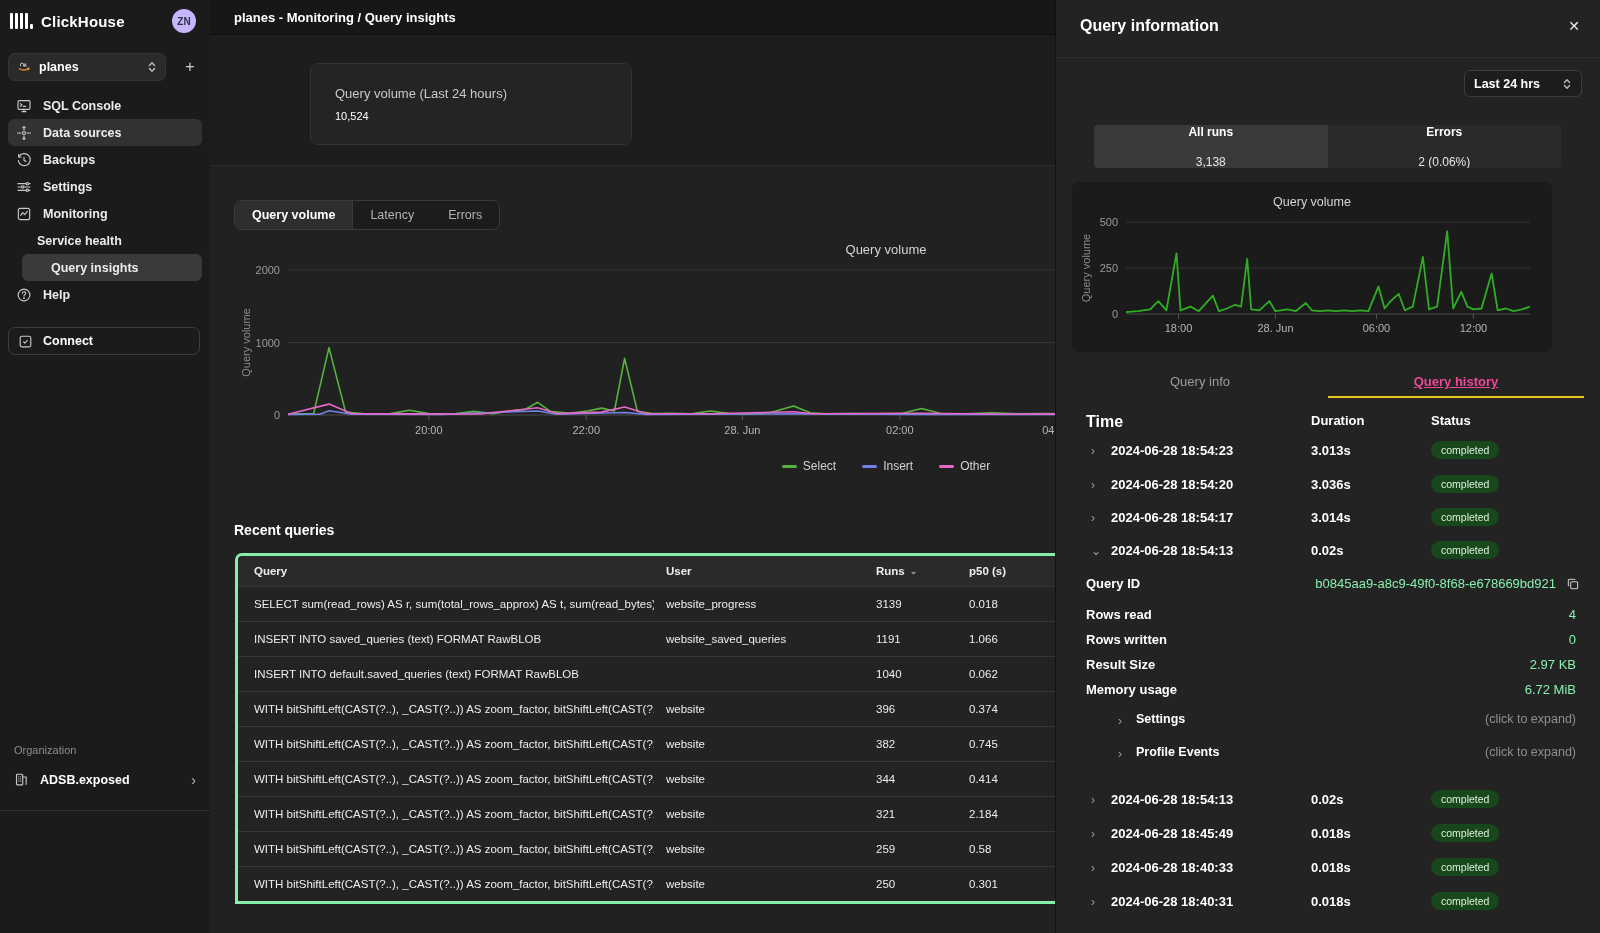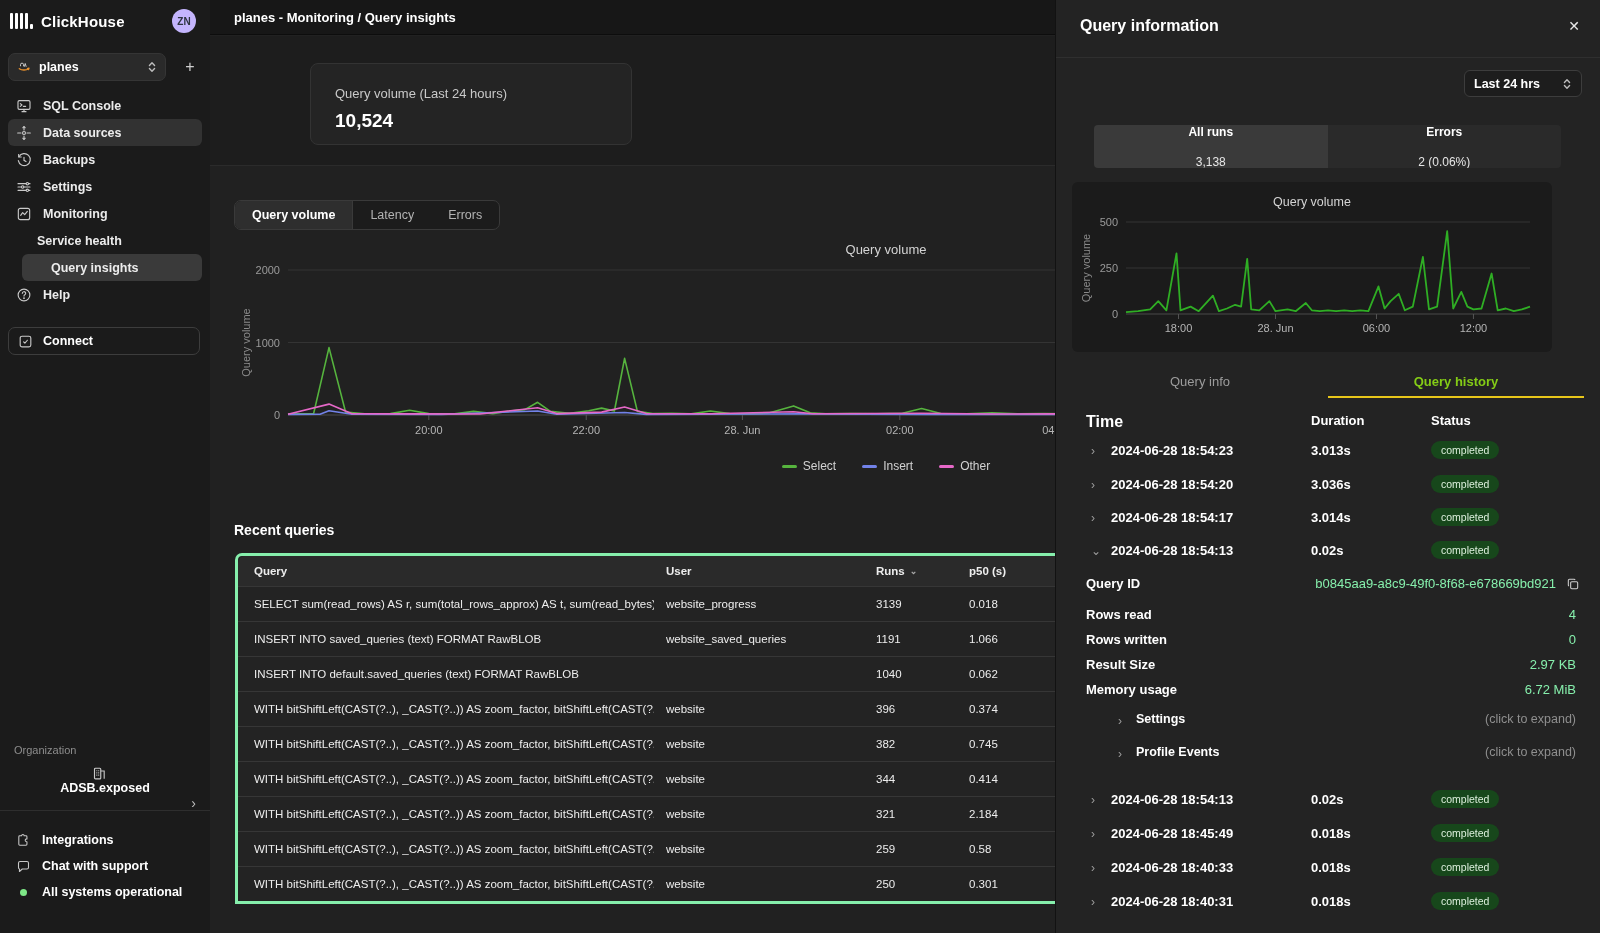--- a/index.html
+++ b/index.html
@@ -22,39 +22,39 @@
   .nav-item { position:relative; height:27px; display:flex; align-items:center; border-radius:6px; padding:0 8px; cursor:pointer; color:#ececec; }
   .nav-item .ni-icon { width:16px; height:16px; margin-right:11px; display:flex; align-items:center; justify-content:center; color:#c9c9c9; }
   .nav-item.active { background:#323232; }
   .nav-item.sub { padding-left:29px; }
   .nav-item.sub.active { background:#3a3a3a; margin-left:14px; }
   .nav-item span.lbl { font-size:12.5px; font-weight:600; }
   .connect-btn { position:absolute; top:327px; left:8px; right:10px; height:28px; border:1px solid #3d3d3d; border-radius:7px; display:flex; align-items:center; padding:0 9px; cursor:pointer; }
   .connect-btn .ni-icon { width:15px; height:15px; margin-right:10px; color:#c9c9c9; display:flex; align-items:center; }
   .connect-btn .lbl { font-size:12.5px; font-weight:600; }
   .org-label { position:absolute; top:744px; left:14px; font-size:11px; color:#8d8d8d; }
-  .org-row { position:absolute; top:766px; left:8px; right:8px; height:27px; display:flex; align-items:center; padding:0 6px; border-radius:6px; cursor:pointer;flex-direction:column; }
+  .org-row { position:absolute; top:766px; left:8px; right:8px; height:27px; display:flex; align-items:center; padding:0 6px; border-radius:6px; cursor:pointer; }
   .org-row .ni-icon { width:16px; height:16px; margin-right:10px; color:#c9c9c9; display:flex; align-items:center; }
   .org-row .lbl { font-size:12.5px; font-weight:700; }
   .org-row .chev { margin-left:auto; color:#bdbdbd; font-size:14px; }
   .side-divider { position:absolute; top:810px; left:0; right:0; height:1px; background:#2e2e2e; }
   .foot { position:absolute; top:827px; left:8px; right:8px; }
   .foot-item { height:26px; display:flex; align-items:center; padding:0 8px; border-radius:6px; cursor:pointer; }
   .foot-item .ni-icon { width:15px; height:15px; margin-right:11px; color:#c9c9c9; display:flex; align-items:center; justify-content:center; }
   .foot-item .lbl { font-size:12.5px; font-weight:600; }
   .dot { width:7px; height:7px; border-radius:50%; }
 
   
   .main { position:absolute; left:210px; top:0; width:1390px; height:933px; background:#212121; overflow:hidden; }
   .main-header { position:absolute; top:0; left:0; right:0; height:35px; background:#171717; border-bottom:1px solid #0d0d0d; display:flex; align-items:center; }
   .main-header .title { margin-left:24px; font-size:13px; font-weight:700; }
   .metrics-band { position:absolute; top:36px; left:0; right:0; height:130px; background:#1d1d1d; border-bottom:1px solid #2b2b2b; }
   .metric-card { position:absolute; top:27px; width:322px; height:82px; background:#242424; border:1px solid #333; border-radius:8px; }
   .metric-card .mlabel { position:absolute; top:22px; left:24px; font-size:13px; color:#c9c9c9; }
-  .metric-card .mvalue { position:absolute; top:46px; left:24px; font-size:19px; font-weight:700; }
+  .metric-card .mvalue { position:absolute; top:46px; left:24px; font-size:11px; font-weight:400; }
   .tab-group { position:absolute; top:200px; left:24px; display:inline-flex; border:1px solid #3a3a3a; border-radius:7px; background:#1c1c1c; overflow:hidden; }
   .tab { padding:7px 17px; font-size:12.5px; color:#b3b3b3; cursor:pointer; }
   .tab.active { background:#2e2e2e; color:#fff; font-weight:700; border-right:1px solid #3a3a3a; }
   .chart-title { position:absolute; top:242px; left:0; width:1352px; text-align:center; font-size:13px; color:#d4d4d4; }
   #main-chart { position:absolute; top:258px; left:30px; }
   .legend { position:absolute; top:459px; left:0; width:1352px; display:flex; justify-content:center; gap:26px; }
   .legend-item { display:flex; align-items:center; gap:6px; cursor:pointer; }
   .legend-item .dash { width:15px; height:3px; border-radius:2px; }
   .legend-item .llbl { font-size:12px; color:#d2d2d2; }
   .rq-heading { position:absolute; top:522px; left:24px; font-size:14px; font-weight:700; }
@@ -79,21 +79,21 @@
   .seg-toggle { position:absolute; top:125px; left:38px; width:467px; height:43px; display:flex; border-radius:4px; overflow:hidden; }
   .seg { flex:1; display:flex; flex-direction:column; align-items:center; justify-content:center; gap:16px; cursor:pointer; background:#2a2a2a; }
   .seg.active { background:#3a3a3a; }
   .seg .slbl { font-size:12px; font-weight:700; }
   .seg .sval { font-size:12px; color:#e6e6e6; }
   .mini-card { position:absolute; top:182px; left:16px; width:480px; height:170px; background:#1b1b1b; border-radius:6px; }
   .mini-title { position:absolute; top:13px; left:0; width:480px; text-align:center; font-size:12.5px; color:#d4d4d4; }
   #mini-chart { position:absolute; top:32px; left:8px; }
   .dw-tabs { position:absolute; top:368px; left:16px; right:16px; height:30px; display:flex; }
   .dw-tab { flex:1; text-align:center; font-size:13px; color:#9c9c9c; line-height:28px; cursor:pointer; border-bottom:2px solid transparent; }
-  .dw-tab.active { color:#84cc16; font-weight:600; border-bottom-color:#e8c61a; }
+  .dw-tab.active { color:#ec4899; font-weight:600; border-bottom-color:#e8c61a;text-decoration:underline; }
   .hist-head { position:absolute; top:413px; left:0; right:0; height:22px; }
   .h-time { position:absolute; left:30px; font-size:16px; font-weight:700; }
   .h-dur  { position:absolute; left:255px; font-size:13px; font-weight:700; }
   .h-stat { position:absolute; left:375px; font-size:13px; font-weight:700; }
   .hist-row { position:absolute; left:0; right:0; height:33px; cursor:pointer; }
   .hist-row .chev { position:absolute; left:35px; top:8px; color:#9c9c9c; font-size:12px; }
   .hist-row .time { position:absolute; left:55px; top:7px; font-size:13px; font-weight:600; }
   .hist-row .dur  { position:absolute; left:255px; top:7px; font-size:13px; font-weight:600; }
   .badge { position:absolute; left:375px; top:5px; background:#17471b; color:#dcefdc; font-size:10.5px; padding:3px 10px; border-radius:10px; }
   .det-row { position:absolute; left:0; right:0; height:25px; }
@@ -222,44 +222,20 @@
           <svg width="15" height="15" viewBox="0 0 24 24" fill="none" stroke="#c9c9c9" stroke-width="1.8">
             <rect x="4" y="3.5" width="10" height="17" rx="1.5"></rect>
             <path d="M14 8h5.5v12.5"></path>
             <path d="M7 7.5h1.5M10 7.5h1.5M7 11h1.5M10 11h1.5M7 14.5h1.5M10 14.5h1.5"></path>
           </svg>
         </span>
       <span class="lbl">ADSB.exposed</span>
       <span class="chev">›</span>
     </div>
     <div class="side-divider"></div>
-    <div class="foot" id="foot-list">
-        <div class="foot-item">
-          <span class="ni-icon">
-            <svg width="15" height="15" viewBox="0 0 24 24" fill="none" stroke="#c9c9c9" stroke-width="1.7">
-              <path d="M9 4.5a2 2 0 1 1 4 0H16a1.5 1.5 0 0 1 1.5 1.5v3.5a2.3 2.3 0 1 0 0 4.5V18A1.5 1.5 0 0 1 16 19.5H6A1.5 1.5 0 0 1 4.5 18V6A1.5 1.5 0 0 1 6 4.5z" stroke-linejoin="round"></path>
-            </svg>
-          </span>
-          <span class="lbl">Integrations</span>
-        </div>
-        <div class="foot-item">
-          <span class="ni-icon">
-            <svg width="15" height="15" viewBox="0 0 24 24" fill="none" stroke="#c9c9c9" stroke-width="1.7">
-              <path d="M4 6.5A2.5 2.5 0 0 1 6.5 4h11A2.5 2.5 0 0 1 20 6.5v7a2.5 2.5 0 0 1-2.5 2.5H10l-4.5 4v-4A2.5 2.5 0 0 1 4 13.5z" stroke-linejoin="round"></path>
-            </svg>
-          </span>
-          <span class="lbl">Chat with support</span>
-        </div>
-        <div class="foot-item">
-          <span class="ni-icon">
-            <span class="dot" style="background:#7ee787"></span>
-          </span>
-          <span class="lbl">All systems operational</span>
-        </div>
-      </div>
   </div>
 
   <div class="main">
     <div class="main-header">
       <span class="title">planes - Monitoring / Query insights</span>
     </div>
     <div class="metrics-band">
       <div class="metric-card" style="left:100px">
         <div class="mlabel">Query volume (Last 24 hours)</div>
         <div class="mvalue">10,524</div>

